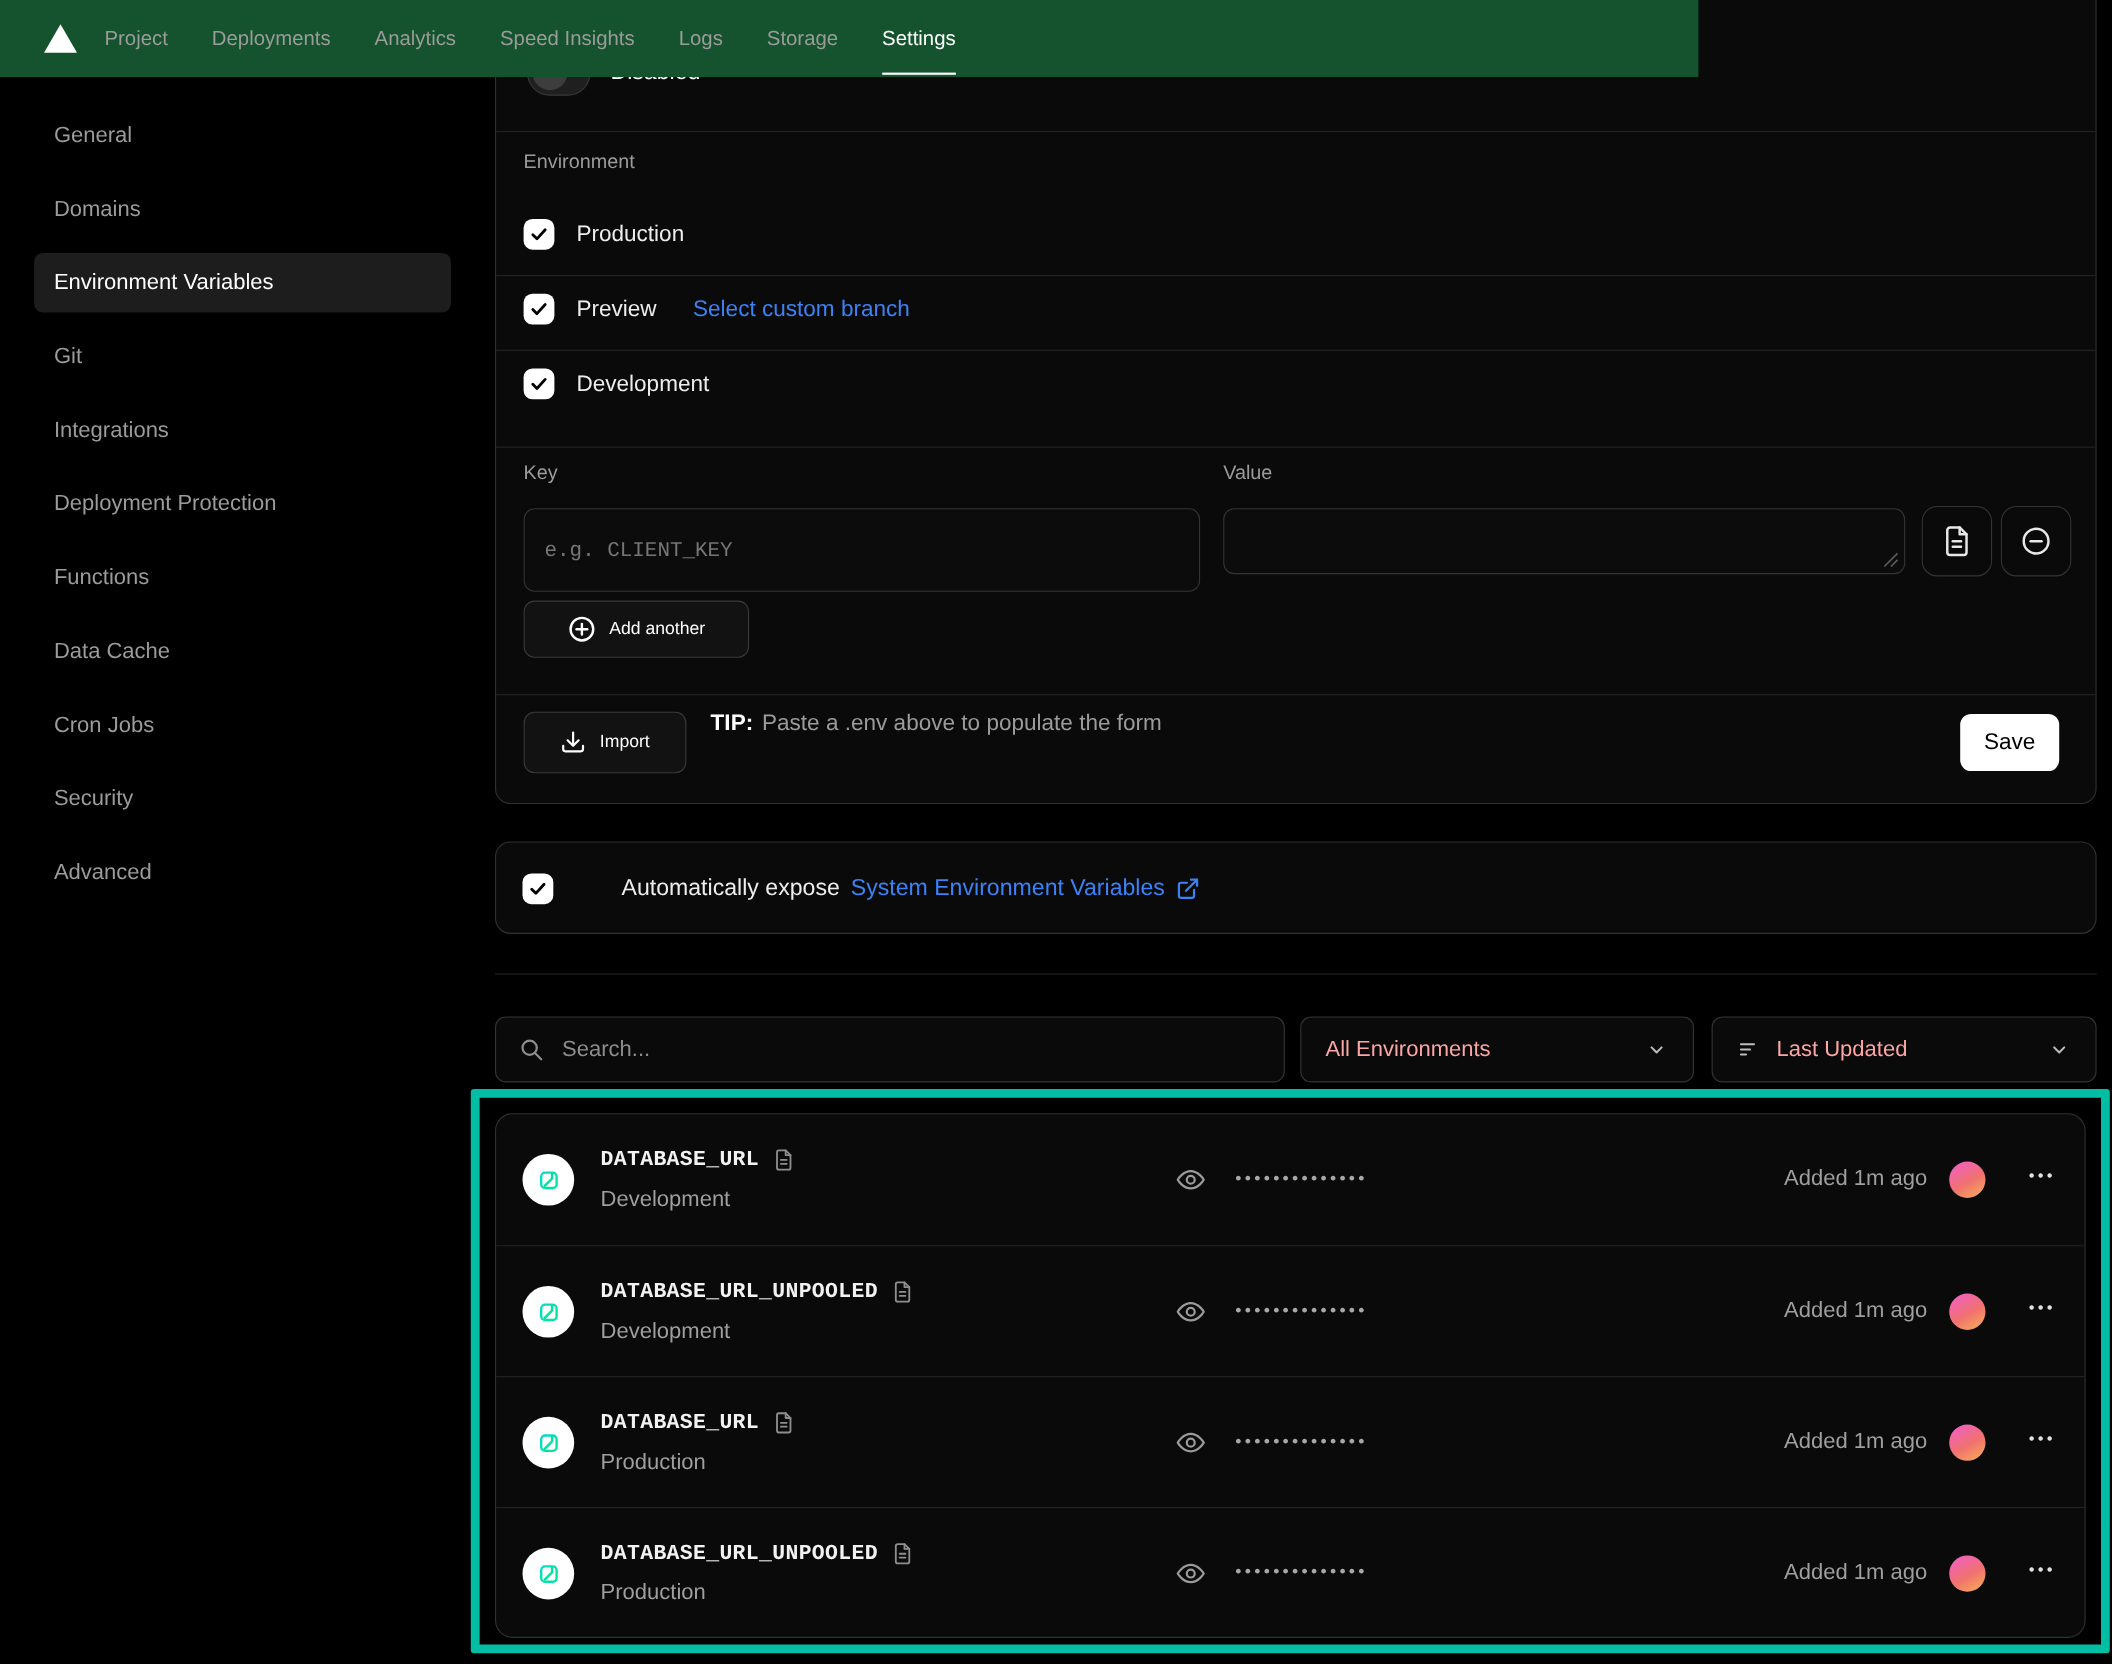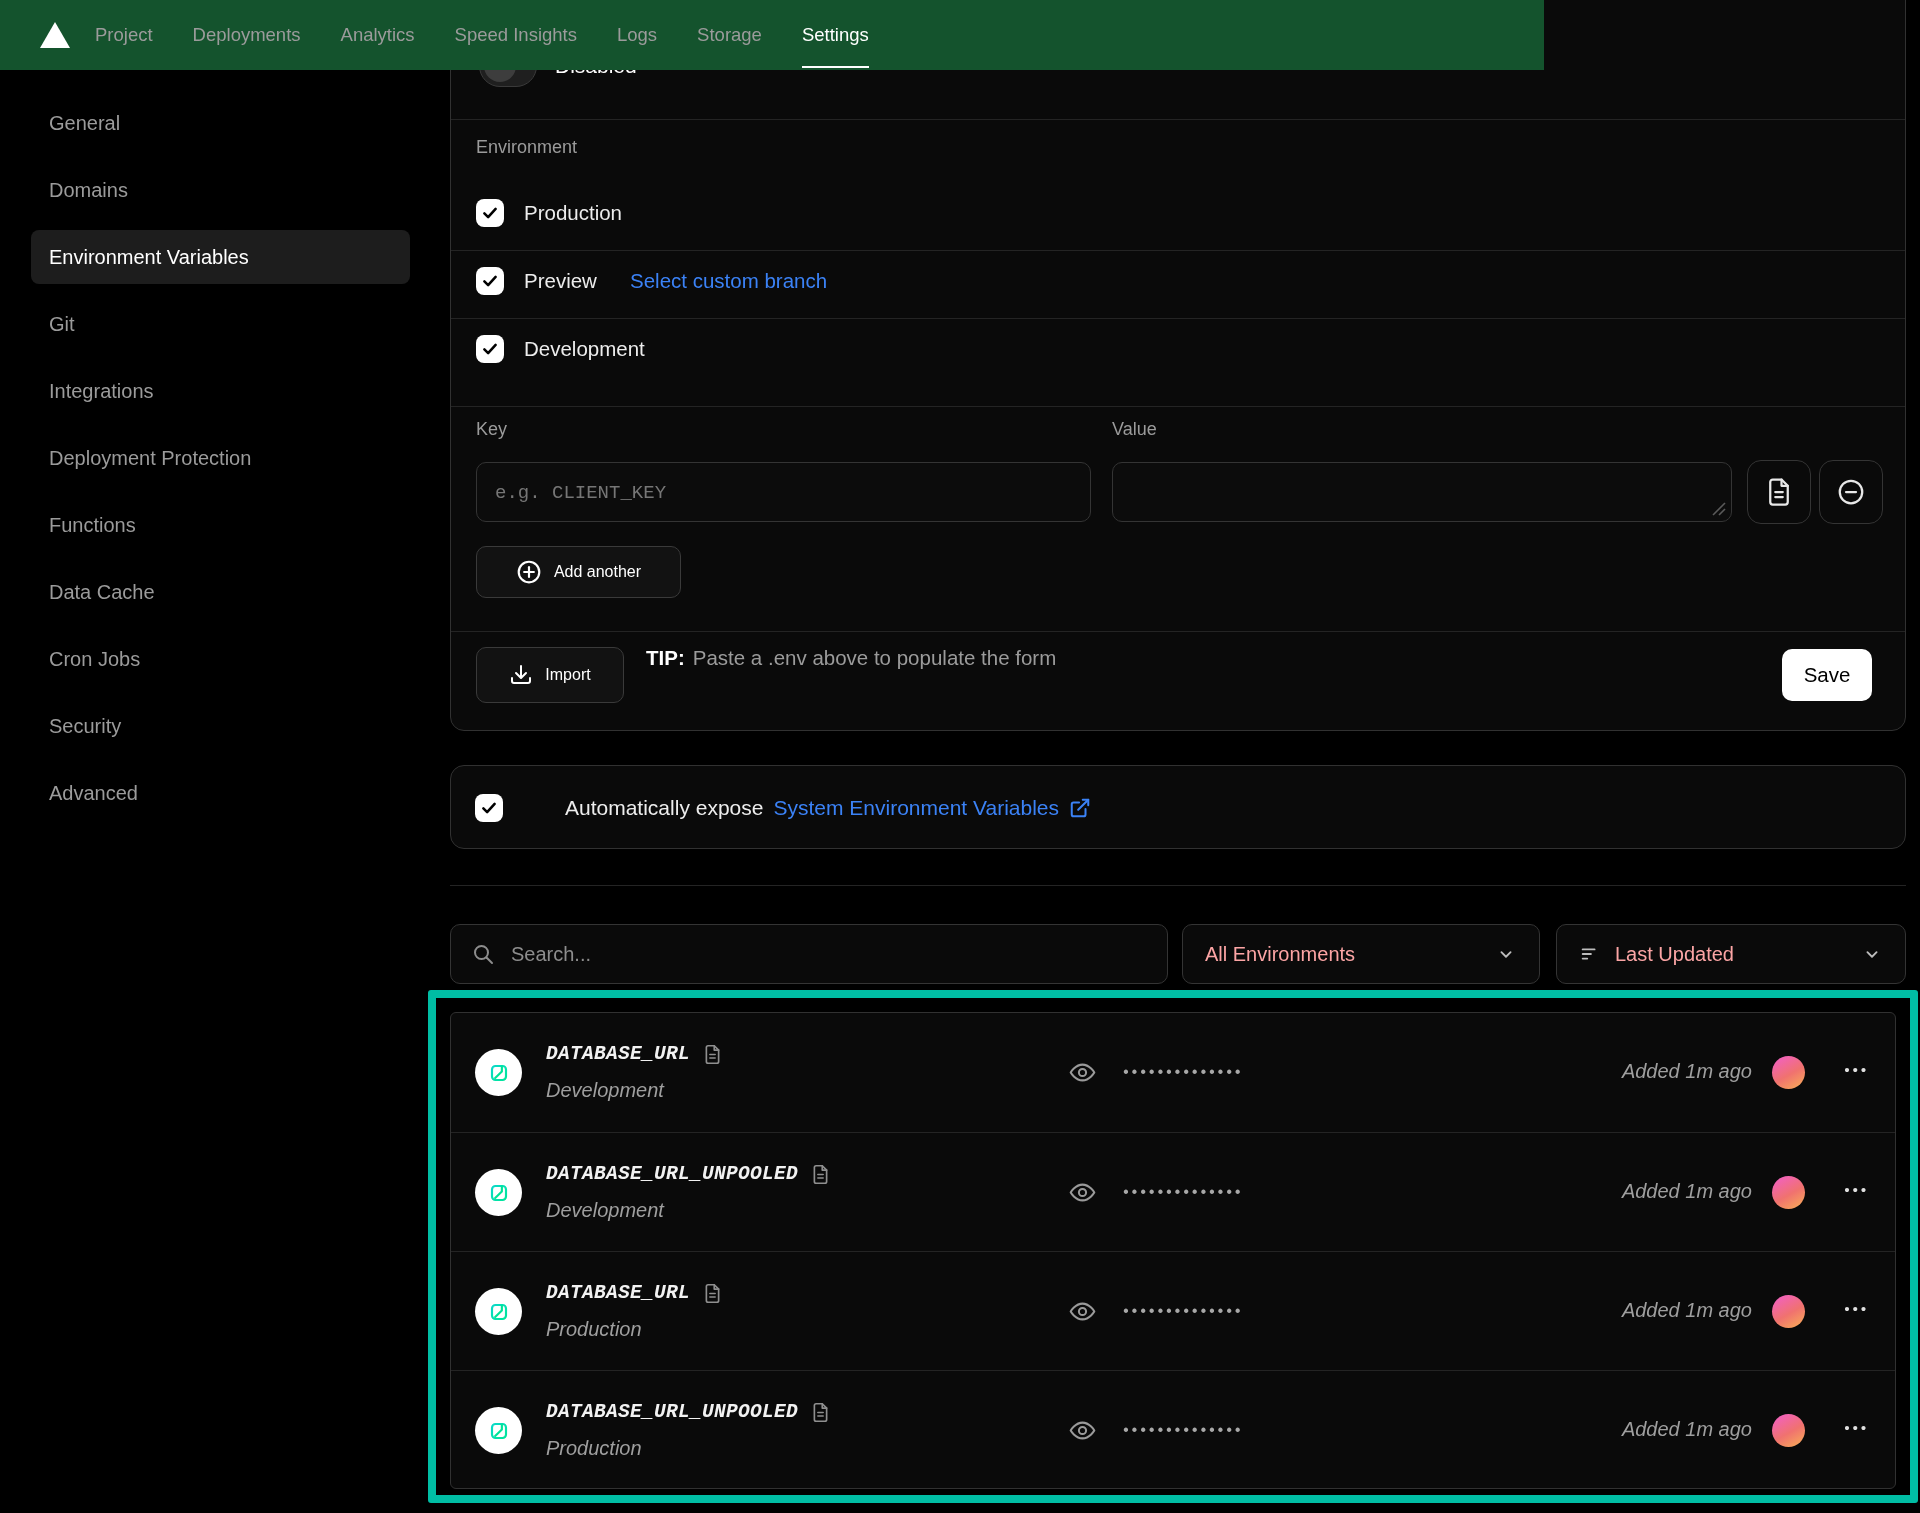--- a/index.html
+++ b/index.html
@@ -31,21 +31,21 @@
   .toggle { position:absolute; left:28px; top:104px; width:58px; height:42px; border-radius:21px;
       background:#1f1f1f; border:1px solid #3a3a3a; cursor:pointer; }
   .toggle-knob { position:absolute; left:4px; top:4px; width:32px; height:32px; border-radius:50%; background:#3d3d3d; }
   .toggle-label { position:absolute; left:104px; top:104px; height:42px; display:flex; align-items:center; font-size:21px; color:#fff; }
   .lbl-small { position:absolute; font-size:18px; color:#9b9b9b; }
   .check-row { position:absolute; display:flex; align-items:center; gap:20px; }
   .checkbox { width:28px; height:28px; border-radius:8px; background:#fff; display:flex; align-items:center; justify-content:center; cursor:pointer; flex:0 0 auto; }
   .checkbox svg { width:18px; height:18px; }
   .check-label { font-size:20.5px; color:#ededed; }
   .blue-link { color:#3b82f6; font-size:20.5px; font-weight:500; cursor:pointer; }
-  .input-box { position:absolute; height:60px; background:#0c0c0c; border:1px solid #343434; border-radius:10px;
+  .input-box { position:absolute; height:76px; background:#0c0c0c; border:1px solid #343434; border-radius:10px;
       color:#ededed; font-size:19px; padding:0 18px; outline:none; }
   .input-box::placeholder { color:#767676; font-family:"Liberation Mono","DejaVu Sans Mono",monospace; font-size:19px; }
   textarea.input-box { resize:none; padding-top:16px; font-family:"Liberation Mono","DejaVu Sans Mono",monospace; }
   .resize-handle { position:absolute; pointer-events:none; }
   .icon-btn { position:absolute; top:519px; width:64px; height:64px; border:1px solid #343434; border-radius:14px;
       background:#0a0a0a; display:flex; align-items:center; justify-content:center; cursor:pointer; }
   .btn-outline { position:absolute; display:flex; align-items:center; justify-content:center; gap:12px;
       background:#121212; border:1px solid #3a3a3a; border-radius:10px; color:#fff; font-size:16px; font-weight:500; cursor:pointer; }
   .tip-line { position:absolute; left:195px; top:705px; height:57px; display:flex; align-items:flex-start; font-size:20.5px; color:#9b9b9b; }
   .tip-bold { color:#fff; font-weight:700; margin-right:8px; }
@@ -65,21 +65,21 @@
   .search-box input { flex:1; background:transparent; border:none; outline:none; color:#ededed; font-size:20px; font-family:inherit; }
   .search-box input::placeholder { color:#8d8d8d; }
   .select-box { position:absolute; top:924px; height:60px; background:#0a0a0a; border:1px solid #343434; border-radius:10px;
       display:flex; align-items:center; padding:0 22px; gap:14px; font-size:20px; color:#fca5a5; cursor:pointer; }
   .select-box .grow { flex:1; }
 
   
   .highlight-box { position:absolute; left:428px; top:990px; width:1490px; height:513px;
       border:8px solid #00bda4; border-radius:3px; }
   .list-card { position:absolute; left:450px; top:1012px; width:1446px; height:477px;
-      background:#0a0a0a; border:1px solid #313131; border-radius:6px; overflow:hidden;font-style:italic; }
+      background:#0a0a0a; border:1px solid #313131; border-radius:16px; overflow:hidden; }
   .env-row { position:relative; height:119px; }
   .env-row + .env-row { border-top:1px solid #242424; }
   .neon-avatar { position:absolute; left:24px; top:36px; width:47px; height:47px; border-radius:50%; background:#fff;
       display:flex; align-items:center; justify-content:center; }
   .env-name { position:absolute; left:95px; top:30px; display:flex; align-items:center; gap:12px;
       font-family:"Liberation Mono","DejaVu Sans Mono",monospace; font-size:19.5px; font-weight:700; color:#f2f2f2; letter-spacing:.3px; }
   .env-sub { position:absolute; left:95px; top:66px; font-size:20px; color:#9f9f9f; }
   .env-eye { position:absolute; left:618px; top:46px; cursor:pointer; }
   .env-masked { position:absolute; left:672px; top:50px; font-size:16px; letter-spacing:3px; color:#a8a8a8; }
   .env-added { position:absolute; right:143px; top:47px; font-size:20px; color:#9f9f9f; }

